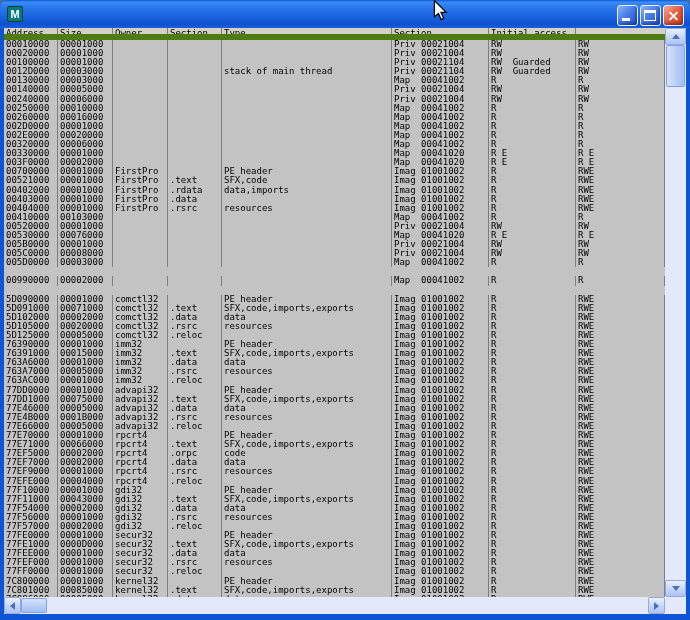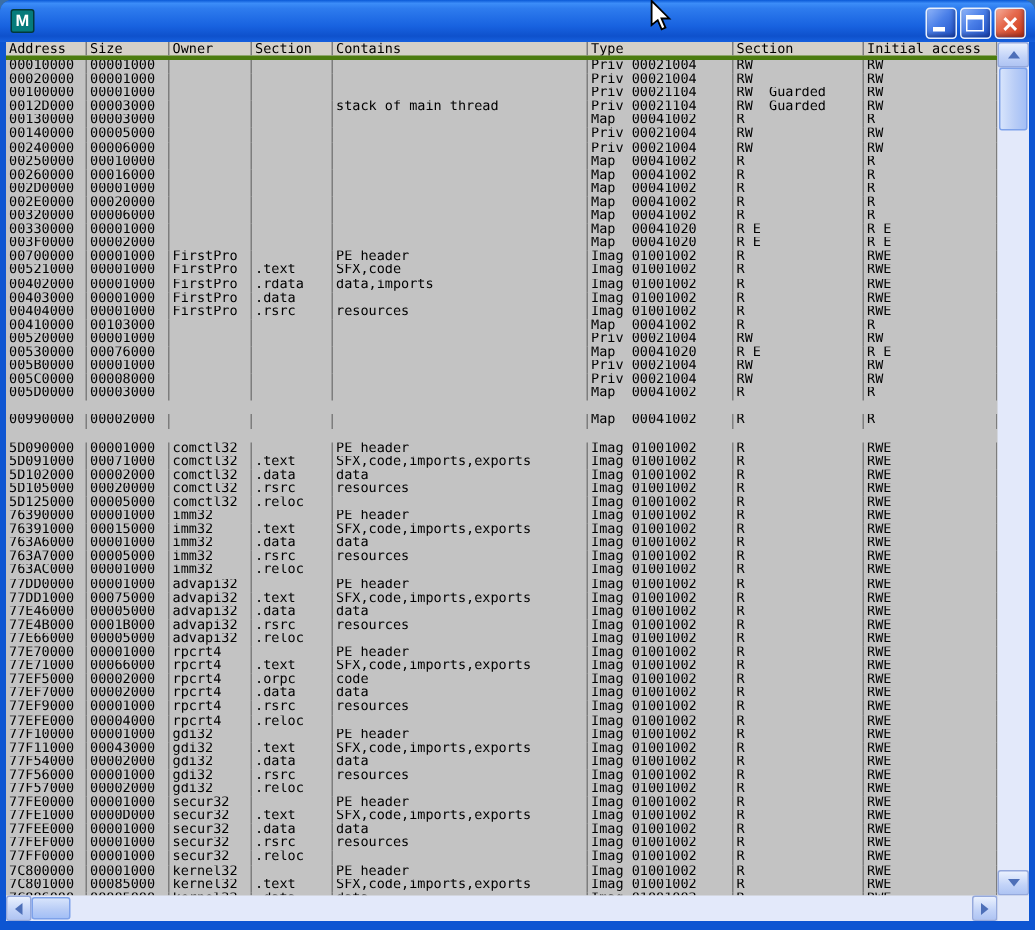--- a/index.html
+++ b/index.html
@@ -42,21 +42,21 @@
   .glyph-x{position:absolute;left:3px;top:3px;width:13px;height:13px;}
   .glyph-x::before,.glyph-x::after{content:"";position:absolute;left:1px;top:5.5px;
     width:11px;height:2px;background:#fff;}
   .glyph-x::before{transform:rotate(45deg);}
   .glyph-x::after{transform:rotate(-45deg);}
   
   .client{position:absolute;top:28px;left:4px;right:4px;bottom:6px;
     background:var(--table-bg);overflow:hidden;}
   .content{position:absolute;left:0;top:0;right:21px;bottom:17px;overflow:hidden;}
   .grid-header{display:grid;grid-template-columns:var(--cols);height:12px;
-    background:var(--header-bg);border-bottom:3px solid #4d7c0f;
+    background:var(--header-bg);border-bottom:6px solid #4d7c0f;
     font-size:9px;line-height:11px;color:var(--text-color);}
   .grid-header .hcell{border-right:1px solid var(--grid-line);padding-left:2px;
     white-space:pre;overflow:hidden;}
   .grid-body{position:absolute;left:0;right:0;top:12px;bottom:0;overflow:hidden;
     background:var(--table-bg);}
   .row{display:grid;grid-template-columns:var(--cols);height:9.1px;}
   .cell{border-right:1px solid var(--grid-line);padding-left:2px;
     font-size:9px;line-height:9.1px;color:var(--text-color);
     white-space:pre;overflow:hidden;}
   .row.hl .cell{color:var(--highlight-red);font-weight:bold;margin-top:48px;}
@@ -112,21 +112,20 @@
     </div>
   </div>
 
   <div class="client">
     <div class="content">
       <div class="grid-header">
         <div class="hcell">Address</div>
         <div class="hcell">Size</div>
         <div class="hcell">Owner</div>
         <div class="hcell">Section</div>
-        <div class="hcell">Contains</div>
         <div class="hcell">Type</div>
         <div class="hcell">Section</div>
         <div class="hcell">Initial access</div>
       </div>
       <div class="grid-body">
           <div class="row">
             <div class="cell">00010000</div>
             <div class="cell">00001000</div>
             <div class="cell"></div>
             <div class="cell"></div>

